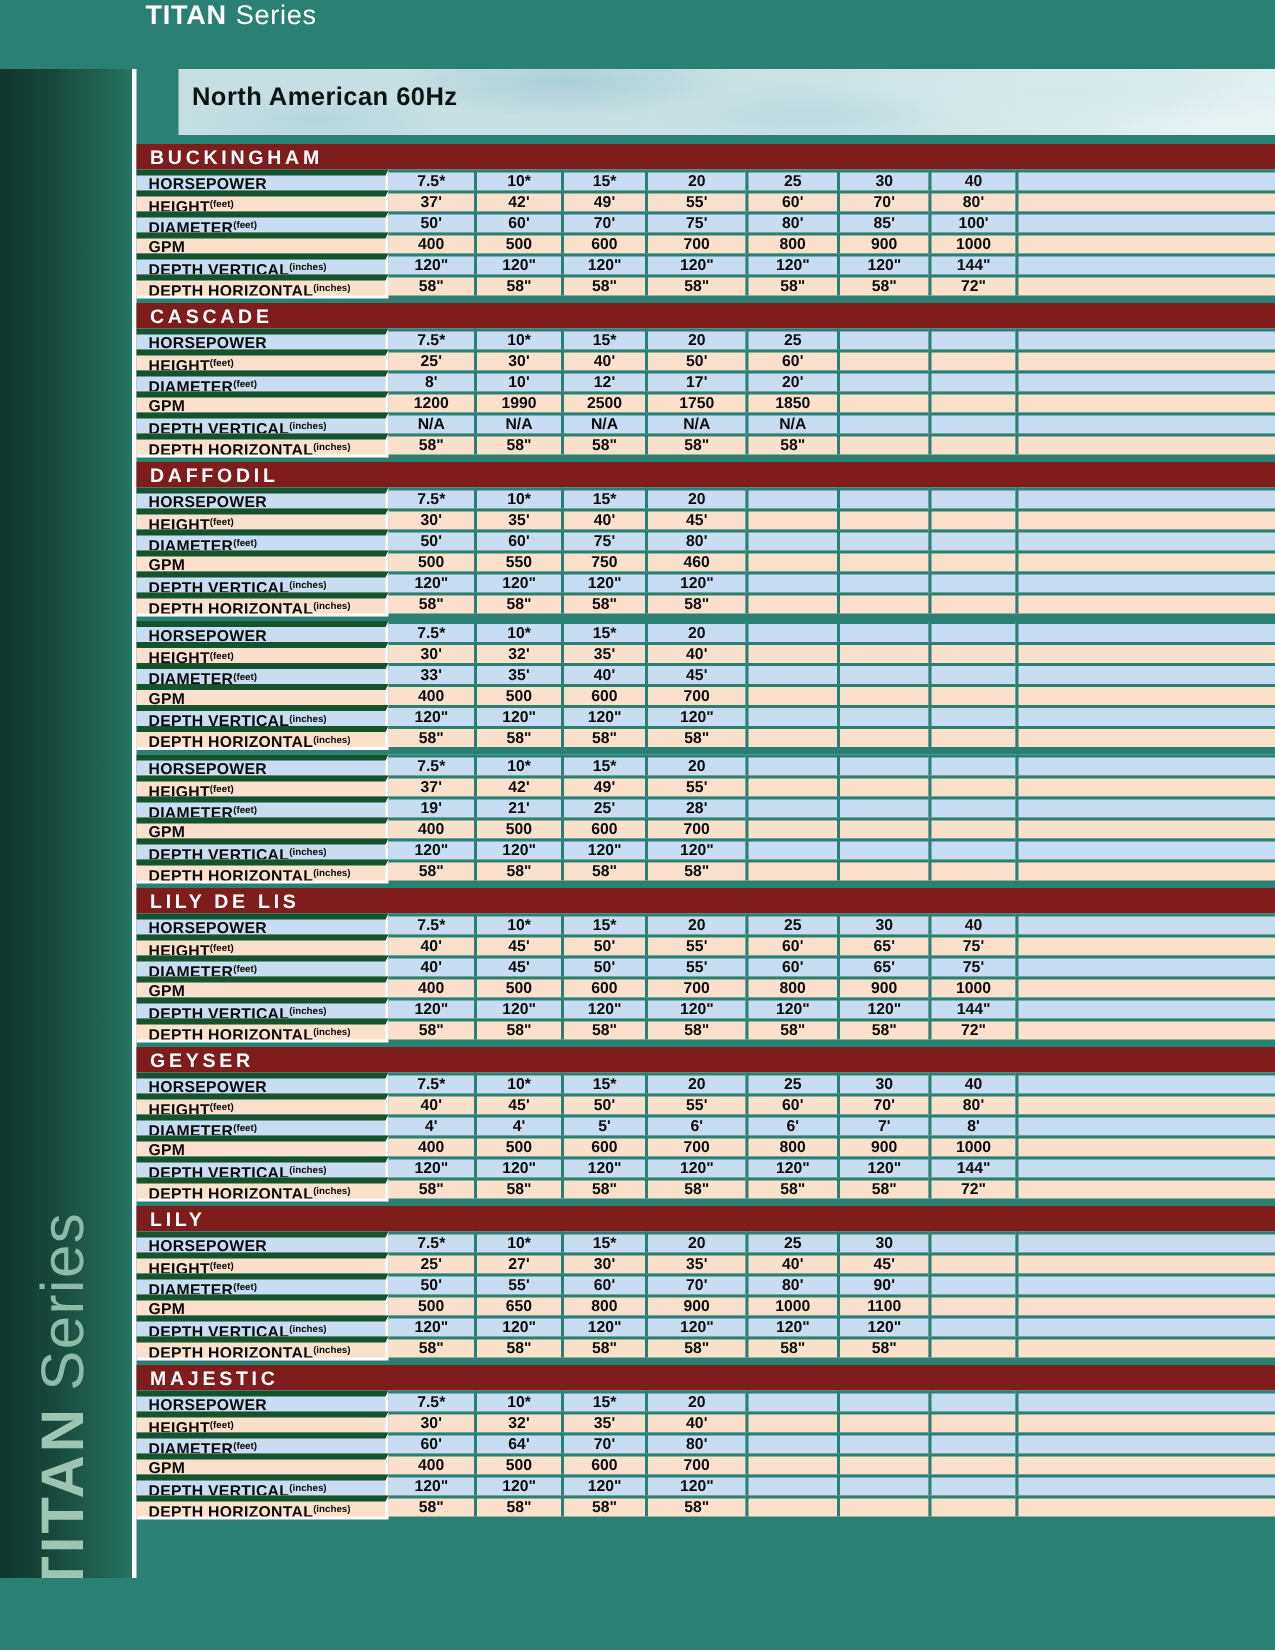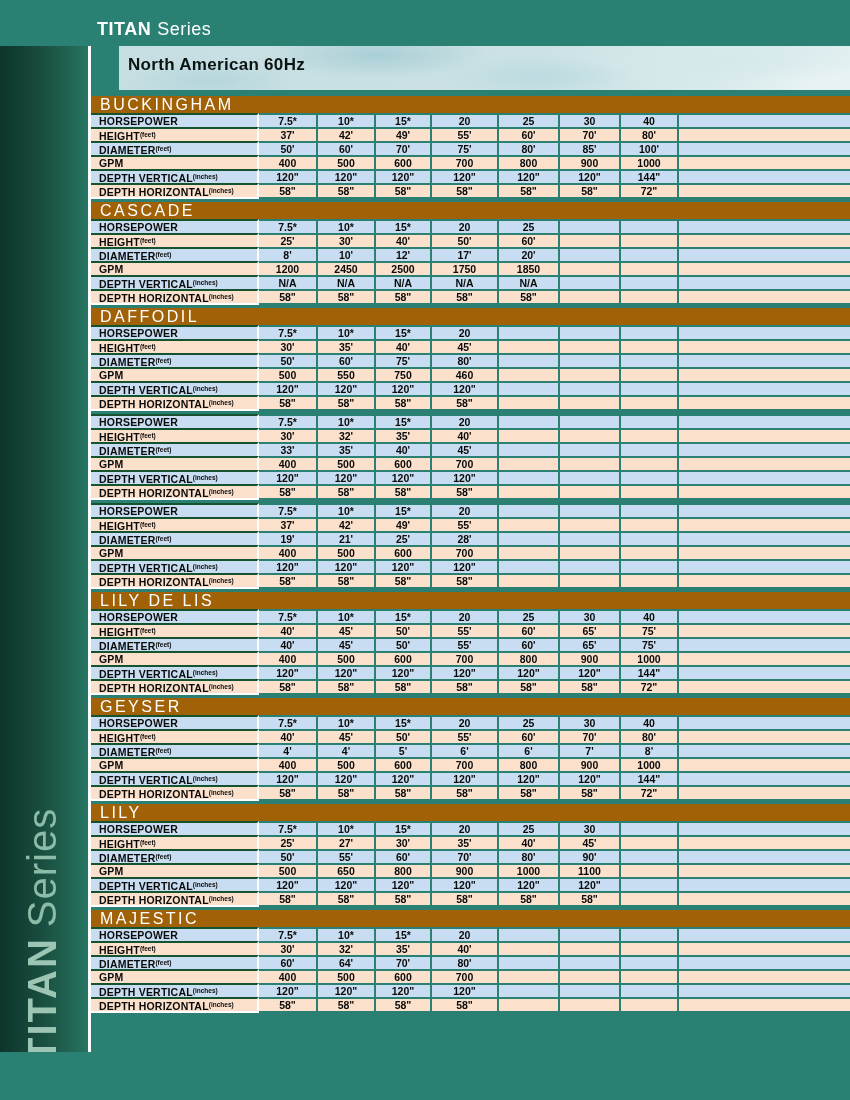--- a/index.html
+++ b/index.html
@@ -8,21 +8,21 @@
     position:relative;
     background:#2A8173;
     font-family:"Liberation Sans", sans-serif;
     -webkit-font-smoothing:antialiased;
   }
 
   
   .top-bar{
     position:absolute; left:0; top:0; width:850px; height:46px;
     background:#2A8173;
-    display:flex; align-items:flex-end; padding:0 0 6px 97px;
+    display:flex; align-items:flex-start; padding:0 0 6px 97px;
   }
   .brand{ color:#FFFFFF; font-size:18px; letter-spacing:.5px; }
   .brand .b{ font-weight:bold; }
   .brand .r{ font-weight:normal; margin-left:6px; }
 
   
   .sidebar{
     position:absolute; left:0; top:46px; width:88px; height:1006px;
     background:linear-gradient(90deg,#0E352B 0%,#17493C 40%,#20614F 75%,#257663 100%);
   }
@@ -53,34 +53,34 @@
       linear-gradient(90deg,#C6DEE2 0%,#CBE1E4 55%,#DCECEE 85%,#E3F0F1 100%);
     display:flex; align-items:center; padding:0 0 6px 9px;
     margin-bottom:6px;
     margin-left:28px;
   }
   .subtitle{ color:#0B1412; font-weight:bold; font-size:17px; letter-spacing:.3px; }
 
   
   .section{ margin-bottom:5px; }
   .sec-header{
-    height:17px; line-height:17px; background:#a16207;
-    color:#FFFFFF; font-weight:normal; font-size:16px;
+    height:17px; line-height:17px; background:#7f1d1d;
+    color:#FFFFFF; font-weight:bold; font-size:13px;
     letter-spacing:2.5px; padding-left:9px; white-space:nowrap;
   }
   .row{
     display:grid;
     grid-template-columns:168px 57px 58px 56px 67px 61px 61px 58px 1fr;
     height:14px;
   }
   .cell{ height:14px; overflow:hidden; }
   .row.blue  .cell{ background:#C8DDF1; }
   .row.peach .cell{ background:#FBE0CB; }
   .lcell{
-    border-top:2px solid #14532d; border-right:2px solid #FFFFFF;
+    border-top:4px solid #14532d; border-right:2px solid #FFFFFF;
     padding-left:8px; white-space:nowrap;
     font-weight:bold; font-size:10.5px; line-height:12px;
     letter-spacing:.2px; color:#0A0A0A;
   }
   .lcell.last{ box-shadow:0 2px 0 #FFFFFF; }
   .lcell sup{ font-size:6.5px; font-weight:bold; vertical-align:3px; letter-spacing:0; }
   .vcell{
     border-top:2px solid #2A8173;
     text-align:center;
     font-weight:bold; font-size:10.5px; line-height:12px; color:#0A0A0A;
@@ -213,21 +213,21 @@
           <div class="cell vcell sep">12'</div>
           <div class="cell vcell sep">17'</div>
           <div class="cell vcell sep">20'</div>
           <div class="cell vcell sep"></div>
           <div class="cell vcell sep"></div>
           <div class="cell vcell sep"></div>
         </div>
         <div class="row peach">
           <div class="cell lcell"><span>GPM</span></div>
           <div class="cell vcell">1200</div>
-          <div class="cell vcell sep">2450</div>
+          <div class="cell vcell sep">1990</div>
           <div class="cell vcell sep">2500</div>
           <div class="cell vcell sep">1750</div>
           <div class="cell vcell sep">1850</div>
           <div class="cell vcell sep"></div>
           <div class="cell vcell sep"></div>
           <div class="cell vcell sep"></div>
         </div>
         <div class="row blue">
           <div class="cell lcell"><span>DEPTH VERTICAL</span><sup>(inches)</sup></div>
           <div class="cell vcell">N/A</div>

